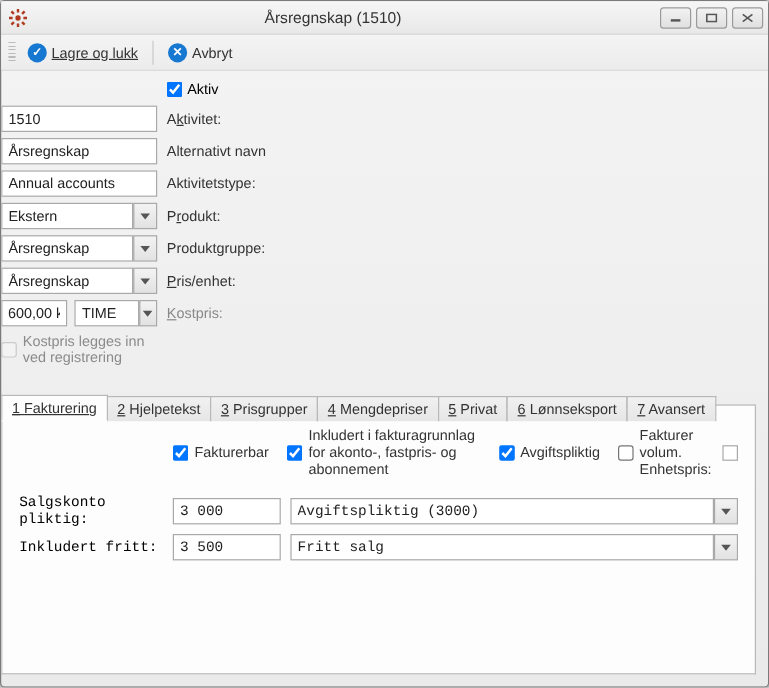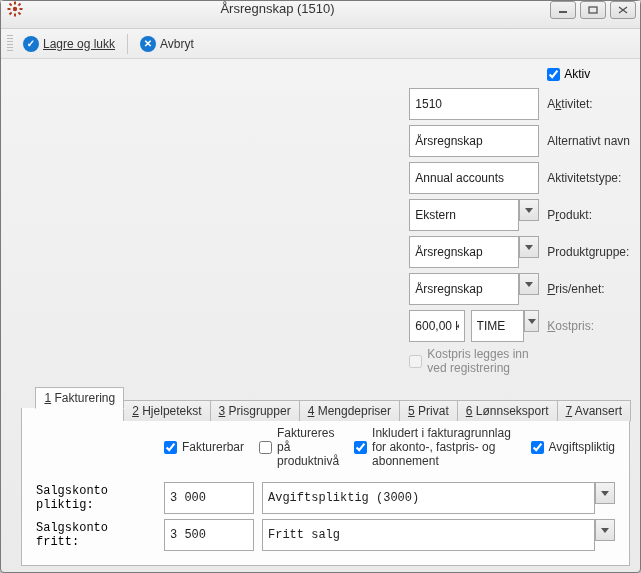--- a/index.html
+++ b/index.html
@@ -17,20 +17,21 @@
     background: linear-gradient(to bottom, #f4f4f4 0, #eaeaea 100%);
     border: 1px solid #7a7a7a;
     border-radius: 4px;
     box-shadow: 0 0 2px rgba(0,0,0,0.3);
     display: flex;
     flex-direction: column;
   }
   .titlebar {
     height: 28px;
     display: flex;
+    align-items: center;
     padding: 0 4px 0 6px;
     background: linear-gradient(to bottom, #f6f6f6, #e8e8e8);
     border-bottom: 1px solid #d0d0d0;
   }
   .titlebar .gear {
     width: 16px; height:16px;
     margin-right: 6px;
   }
   .titlebar .title {
     flex: 1;
@@ -68,44 +69,43 @@
   .tool-btn .circ {
     width:16px;height:16px;border-radius:50%;
     display:flex;align-items:center;justify-content:center;
     color:#fff;font-size:10px;font-weight:bold;
   }
   .tool-btn .circ.blue { background:#1678d1; }
   .sep { width:1px; height:20px; background:#c8c8c8; margin: 0 4px;}
   .underline-hotkey { text-decoration: underline; text-decoration-color:#333; }
   .content {
     flex:1;
-    padding: 8px 10px 10px 20px;
+    padding: 8px 10px 10px 0;
     display:flex;
     flex-direction:column;
     overflow:hidden;
-    align-items:flex-end;
   }
   .form-grid {
     display:grid;
     grid-template-columns: 130px 1fr;
     column-gap: 8px;
     row-gap: 5px;
     align-items:center;
   }
   .form-grid label {
     color:#333;
     white-space:nowrap;
   }
   .aktiv-row {
     grid-column:2/3;
     display:flex; align-items:center; gap:4px;
     margin-bottom:2px;
   }
   input[type=text].field, .select-like {
-    height:32px;
+    height:22px;
     border:1px solid #a9a9a9;
     background:#fff;
     padding: 0 5px;
     font: inherit;
     color:#222;
     width:100%;
   }
   input[type=text].field:disabled {
     background:#f0f0f0; color:#888;
   }
@@ -143,22 +143,23 @@
     background:linear-gradient(to bottom,#f1f1f1,#e6e6e6);
     color:#333;
     cursor:pointer;
     position:relative;
     top:14px;
     font-size:12px;
   }
   .tab.active {
     background:#fdfdfd;
     border-bottom:1px solid #fdfdfd;
-    top:2px;
+    top:14px;
     z-index:2;
+    text-decoration:underline;
   }
   .tab .hk { text-decoration: underline; }
   .tab-panel {
     flex:1;
     border:1px solid #b8b8b8;
     border-top:none;
     background:#fdfdfd;
     padding:18px 14px 14px 14px;
   }
   .inner-grid {
@@ -289,43 +290,44 @@
       <div class="tab"><span class="hk">7</span> <span>Avansert</span></div>
     </div>
 
     <div class="tab-panel">
       <div class="check-stack">
         <label class="chk">
           <input type="checkbox" checked="" style="">
           <span>Fakturerbar</span>
         </label>
         <label class="chk">
-          <input type="checkbox" style="">
-          <span>Faktureres på produktnivå</span>
-        </label>
-        <label class="chk">
           <input type="checkbox" checked="" style="">
           <span>Inkludert i fakturagrunnlag for akonto-, fastpris- og abonnement</span>
         </label>
         <label class="chk">
           <input type="checkbox" checked="" style="">
           <span>Avgiftspliktig</span>
+        </label>
+        <label class="chk">
+          <input type="checkbox" style="">
+          <span>Fakturer volum. Enhetspris:</span>
+          <input type="text" class="price-inline" value="" style="">
         </label>
       </div>
 
       <div class="inner-grid">
         <label>Salgskonto pliktig:</label>
         <input type="text" class="field" value="3 000" style="">
         <div class="select-row">
           <input type="text" class="field" value="Avgiftspliktig (3000)" style="">
           <div class="select-caret">
               <div class="caret"></div>
             </div>
         </div>
-        <label>Salgskonto fritt:</label>
+        <label>Inkludert fritt:</label>
         <input type="text" class="field" value="3 500" style="">
         <div class="select-row">
           <input type="text" class="field" value="Fritt salg" style="">
           <div class="select-caret">
               <div class="caret"></div>
             </div>
         </div>
       </div>
     </div>
   </div>

